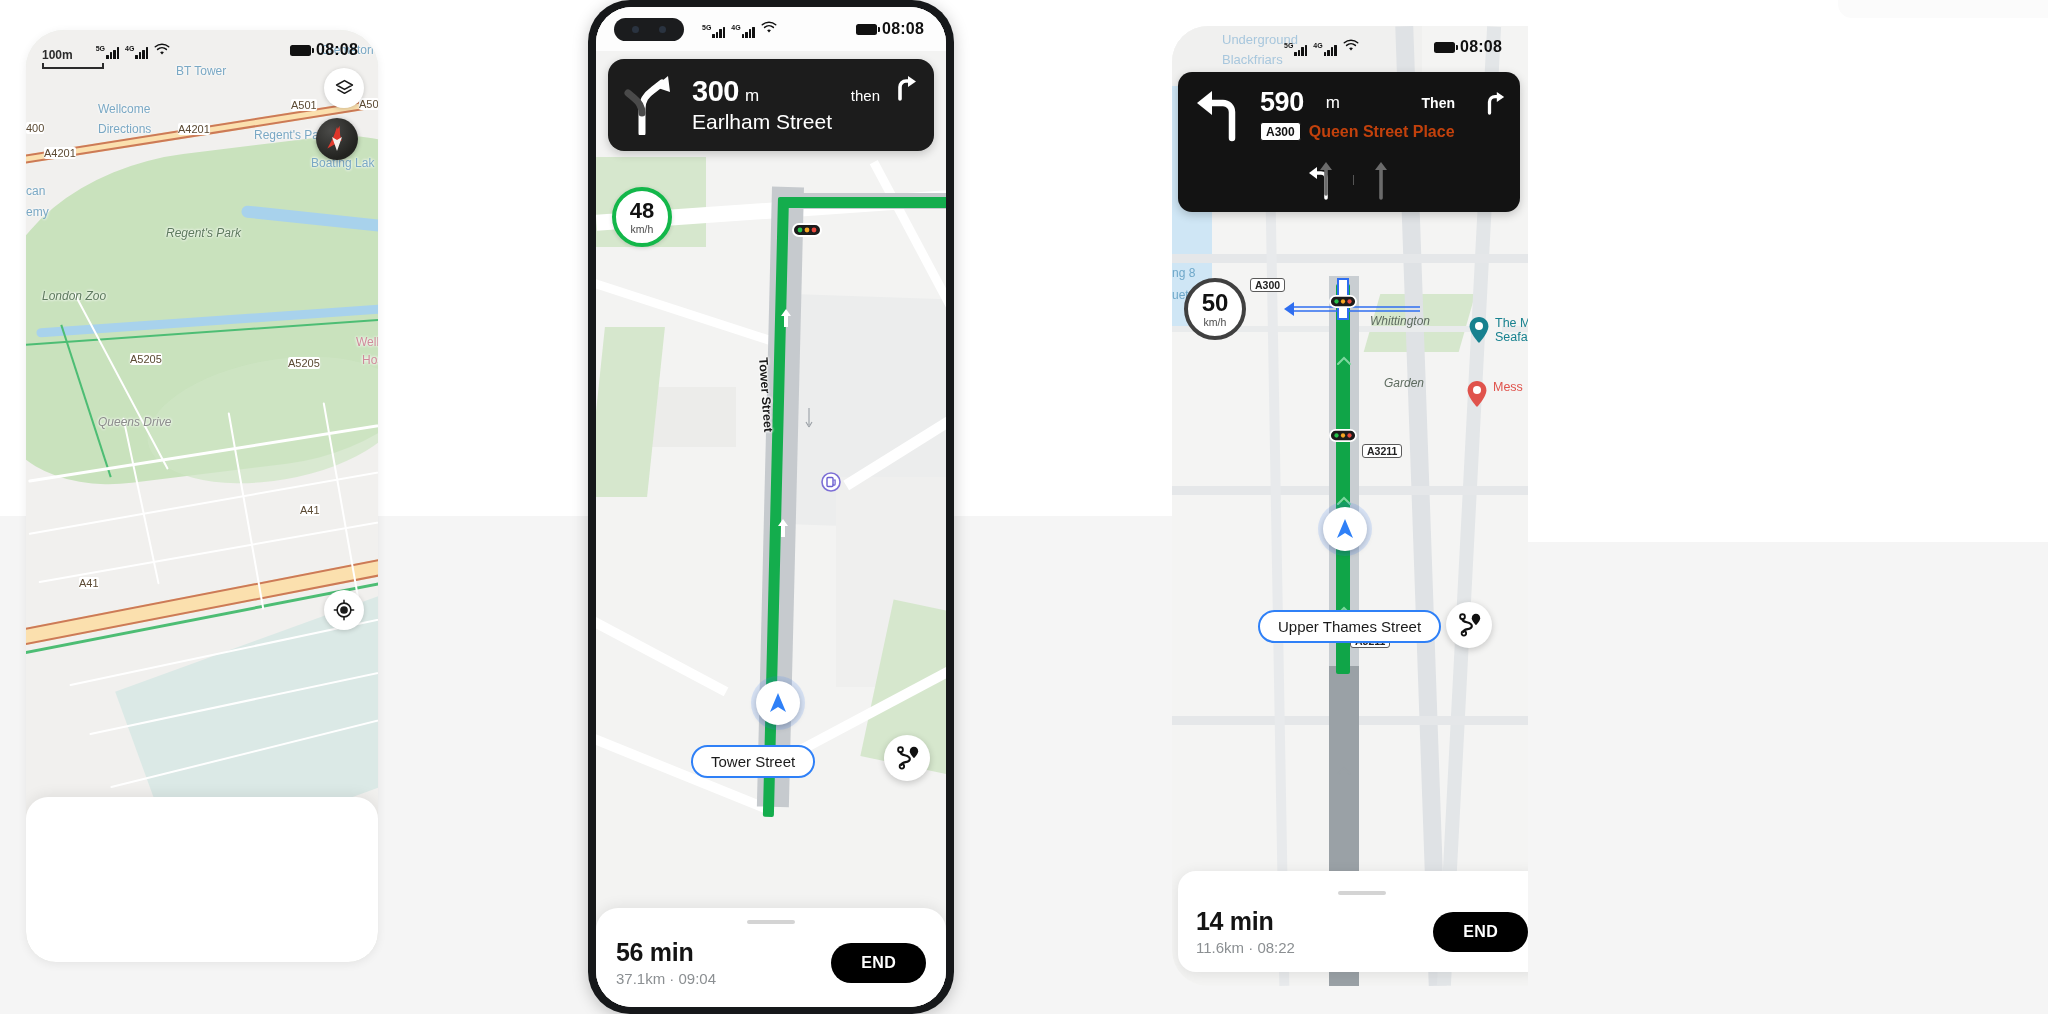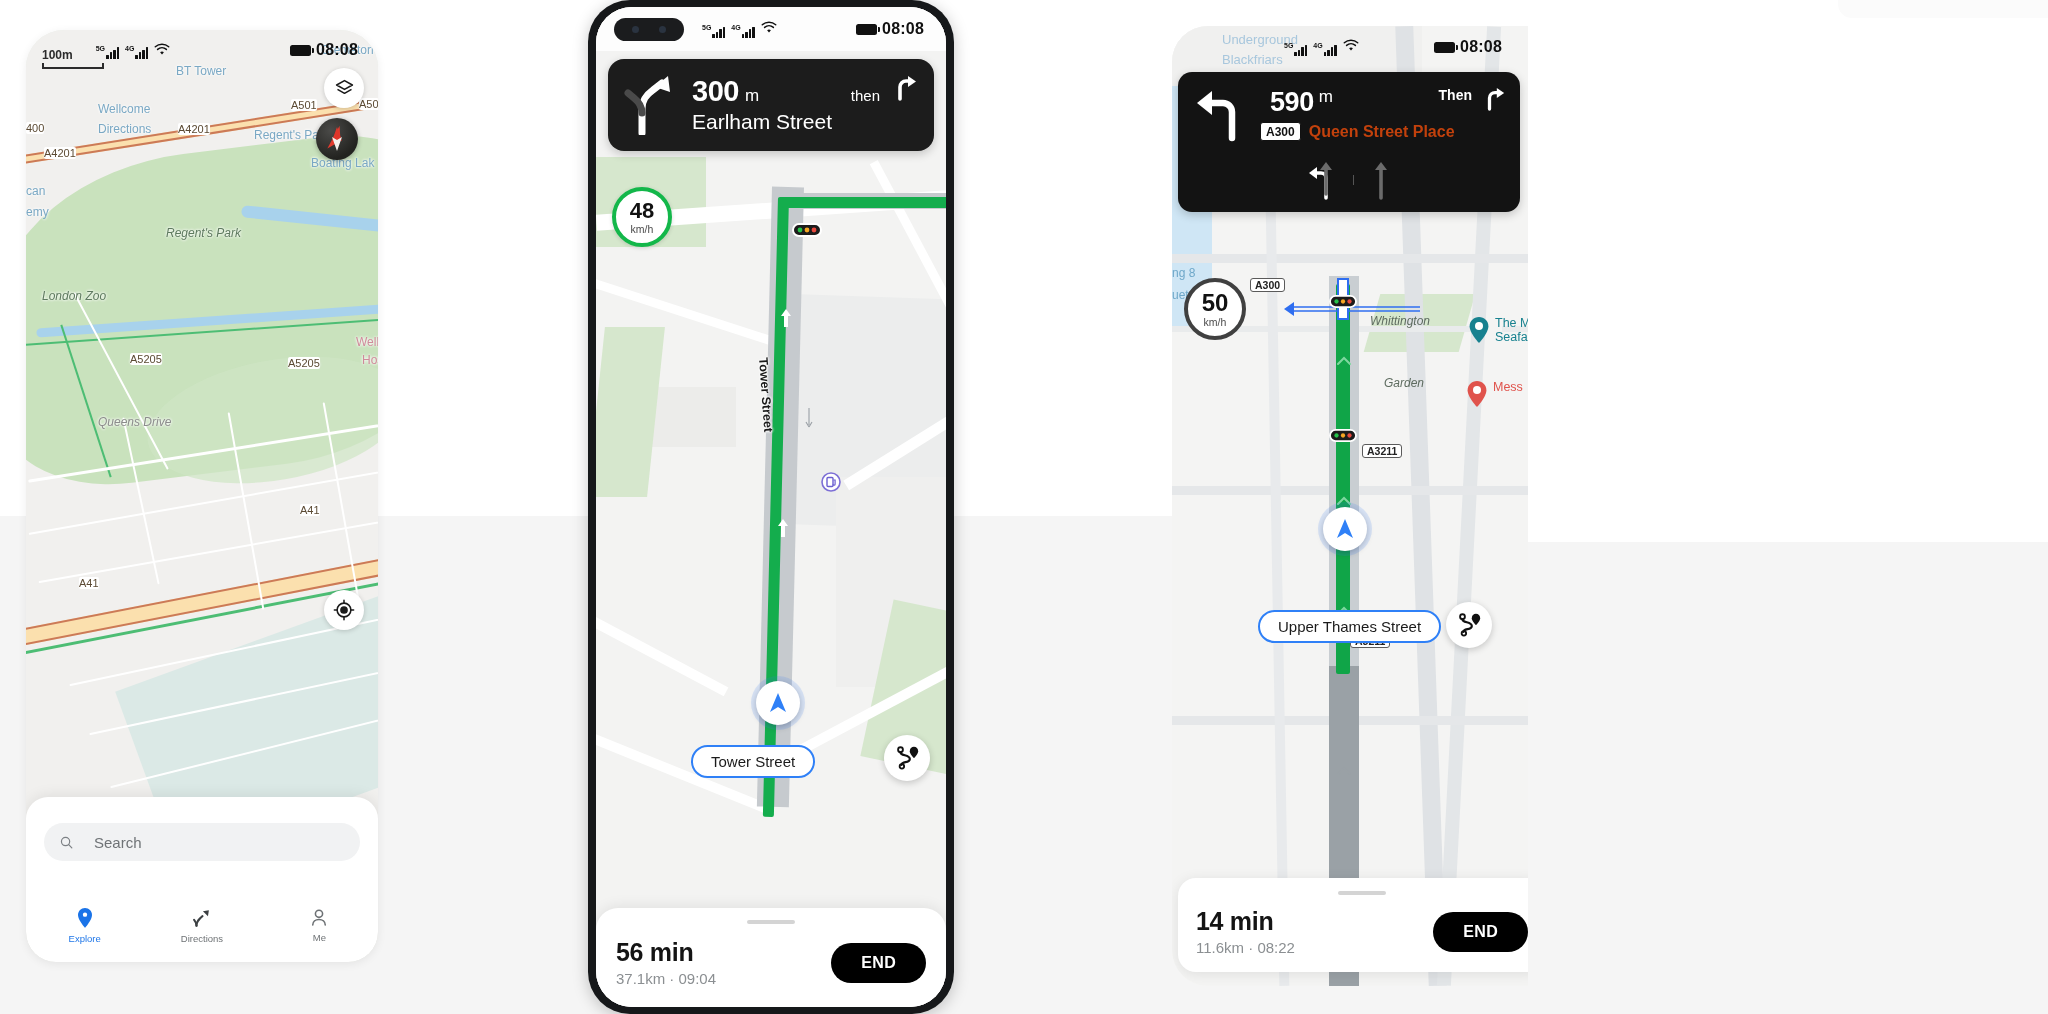--- a/index.html
+++ b/index.html
@@ -258,21 +258,21 @@
     position:absolute; left:0; top:0; width: 356px; height: 42px; z-index:30;
     display:flex; align-items:center; justify-content:space-between; padding: 0 26px 0 0;
   }
   .p3-nav-banner {
     position: absolute; left: 6px; top: 46px; width: 342px;
     background: #131313; border-radius: 14px; z-index: 20;
     box-shadow: 0 3px 10px rgba(0,0,0,.2);
   }
   .p3-nb-main { display:flex; align-items:center; gap: 10px; padding: 14px 14px 12px 16px; }
   .p3-nb-texts { flex: 1; }
-  .p3-nb-row1 { display:flex; align-items: flex-start; gap:5px;margin-left:10px; }
+  .p3-nb-row1 { display:flex; align-items: center; gap:22px; }
   .p3-dist { color:#fff; font-size: 27px; font-weight:700; letter-spacing:-.4px;}
   .p3-unit { color:#fff; font-size:17px; }
   .p3-then { color:#fff; font-size:14px; font-weight:700; margin-left:auto; }
   .p3-row2 { display:flex; align-items:center; gap:8px; margin-top:4px; }
   .shield {
     background:#fff; color:#111; font-size:12px; font-weight:700;
     border-radius:3px; padding: 1.5px 5px; border: 1.5px solid #111;
   }
   .p3-street { color:#c2410c; font-size:16px; font-weight:700; }
   .lanes {
@@ -281,21 +281,21 @@
   }
   .p3-speed {
     position:absolute; left: 12px; top: 252px; z-index: 20;
     width: 62px; height:62px; border-radius:50%;
     background:#fff; border: 4px solid #404040;
     display:flex; flex-direction:column; align-items:center; justify-content:center;
   }
   .p3-sheet {
     position:absolute; left: 6px; bottom: 14px; width: 368px;
     background:#fff; border-radius: 18px; z-index: 20;
-    padding: 13px 18px 16px; box-shadow: 0 2px 14px rgba(0,0,0,.09);
+    padding: 20px 18px 16px; box-shadow: 0 2px 14px rgba(0,0,0,.09);
   }
   .poi { position:absolute; display:flex; align-items:flex-start; gap:5px; }
   .poi-pin { width: 22px; height: 28px; flex: none; }
   .poi-txt { font-size: 12.5px; line-height: 1.15; white-space: nowrap; }
   .p3-label { position:absolute; font-size: 12px; font-style: italic; color:#5d6b5f; white-space:nowrap; }
   .shield-map {
     position:absolute; background:#fff; border:1.5px solid #5a5a5a; border-radius:3px;
     font-size: 10.5px; color:#222; padding: 0px 4px; font-weight:600;
   }
   .p3-mask {
@@ -423,52 +423,20 @@
     <div class="circle-btn locate-btn">
       <svg width="22" height="22" viewBox="0 0 24 24">
         <circle cx="12" cy="12" r="4.2" fill="#1b1b1b"></circle>
         <circle cx="12" cy="12" r="7.5" fill="none" stroke="#1b1b1b" stroke-width="1.7"></circle>
         <path d="M12 1.5v3M12 19.5v3M1.5 12h3M19.5 12h3" stroke="#1b1b1b" stroke-width="1.7" stroke-linecap="round"></path>
       </svg>
     </div>
   </div>
 
   <div class="sheet1">
-    <div class="searchbox">
-      <svg width="15" height="15" viewBox="0 0 24 24">
-          <circle cx="10.5" cy="10.5" r="6.6" fill="none" stroke="#7c8084" stroke-width="1.9"></circle>
-          <path d="M15.5 15.5l5 5" stroke="#7c8084" stroke-width="1.9" stroke-linecap="round"></path>
-        </svg>
-      <span class="search-ph"></span>
-      <span class="search-ph" id="search-ph-text">Search</span>
-    </div>
-    <div class="tabbar">
-      <div class="tab active">
-        <svg width="20" height="22" viewBox="0 0 24 26">
-            <path d="M12 1C7.3 1 3.6 4.7 3.6 9.3c0 6.2 8.4 15.4 8.4 15.4s8.4-9.2 8.4-15.4C20.4 4.7 16.7 1 12 1z" fill="#1a73e8"></path>
-            <circle cx="12" cy="9" r="2.6" fill="#fff"></circle>
-          </svg>
-        <span class="tlabel">Explore</span>
-      </div>
-      <div class="tab">
-        <svg width="22" height="22" viewBox="0 0 24 24">
-            <path d="M6 20.5c0-5 3-7.5 6.5-10.5" stroke="#3c4043" stroke-width="2.3" fill="none" stroke-linecap="round"></path>
-            <path d="M6 20.5c0-3.2-1.4-5-2.6-6.4" stroke="#3c4043" stroke-width="2.3" fill="none" stroke-linecap="round"></path>
-            <path d="M19.5 3.5l-1 6.5-5.5-5.5 6.5-1z" fill="#3c4043"></path>
-          </svg>
-        <span class="tlabel">Directions</span>
-      </div>
-      <div class="tab">
-        <svg width="20" height="21" viewBox="0 0 24 24">
-            <circle cx="12" cy="7.5" r="4.3" fill="none" stroke="#6e7275" stroke-width="1.9"></circle>
-            <path d="M4.5 21c0-4.2 3.4-6.6 7.5-6.6s7.5 2.4 7.5 6.6" fill="none" stroke="#6e7275" stroke-width="1.9" stroke-linecap="round"></path>
-          </svg>
-        <span class="tlabel">Me</span>
-      </div>
-    </div>
   </div>
 </div>
 
 <div class="phone2">
  <div class="p2-screen">
 
   <div class="p2-map">
 
     <div class="blk" style="left:200px;top:290px;width:160px;height:230px;background:#eceded;transform:rotate(2deg);"></div>
     <div class="blk" style="left:240px;top:470px;width:130px;height:210px;background:#efefee;"></div>

